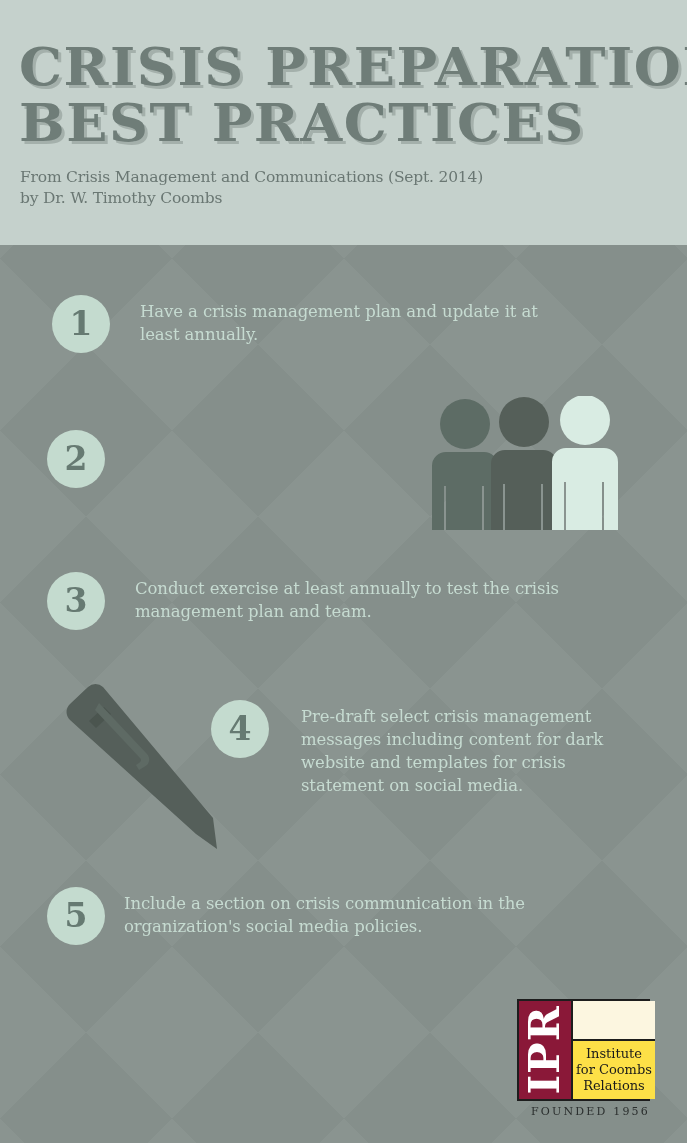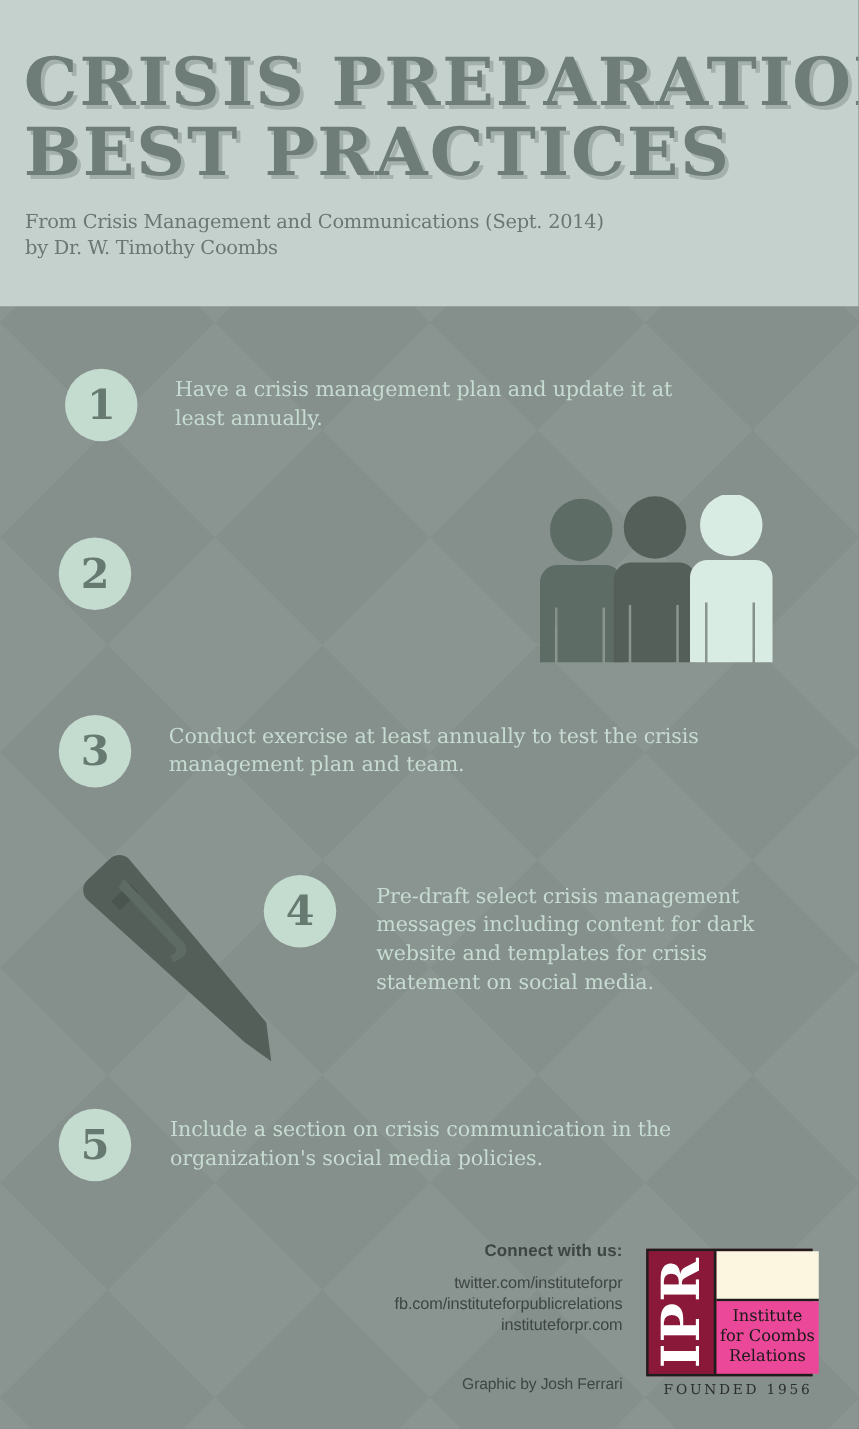--- a/index.html
+++ b/index.html
@@ -120,21 +120,21 @@
   #item-2 { left:47px;  top:430px; }
   #item-2 .item-text { margin-left:28px; width:260px; }
 
   #item-3 { left:47px;  top:572px; }
   #item-3 .item-text { margin-left:30px; width:480px; }
 
   #item-4 { left:211px; top:700px; }
   #item-4 .item-text { margin-left:32px; width:350px; }
 
   #item-5 { left:47px;  top:887px; }
-  #item-5 .item-text { margin-left:31px; width:460px; }
+  #item-5 .item-text { margin-left:19px; width:460px; }
 
   
   #people {
     position:absolute;
     left:418px;
     top:396px;
     width:215px;
     height:134px;
     z-index:10;
   }
@@ -234,21 +234,21 @@
   }
 
   #logo-cream {
     flex:0 0 40px;
     background:#fcf6e0;
     border-bottom:2px solid #1d1d1d;
   }
 
   #logo-gold {
     flex:1 1 auto;
-    background:#ec4899;
+    background:#fde047;
     display:flex;
     flex-direction:column;
     justify-content:center;
     align-items:center;
     padding:0 3px;
   }
 
   .logo-gold-line {
     font-family:"DejaVu Serif", serif;
     font-size:13px;
@@ -339,31 +339,20 @@
   <div class="item" id="item-4">
     <div class="badge">4</div>
     <div class="item-text">Pre-draft select crisis management messages including content for dark website and templates for crisis statement on social media.</div>
   </div>
 
   <div class="item" id="item-5">
     <div class="badge">5</div>
     <div class="item-text">Include a section on crisis communication in the organization's social media policies.</div>
   </div>
 
-  <div id="footer">
-
-    <div id="connect-block">
-      <div id="connect-title">Connect with us:</div>
-      <div class="connect-line">twitter.com/instituteforpr</div>
-      <div class="connect-line">fb.com/instituteforpublicrelations</div>
-      <div class="connect-line">instituteforpr.com</div>
-    </div>
-
-    <div id="credit">Graphic by Josh Ferrari</div>
-  </div>
 
   <div id="logo">
     <div id="logo-left">
       <div id="logo-ipr">IPR</div>
     </div>
     <div id="logo-right">
       <div id="logo-cream"></div>
       <div id="logo-gold">
         <div class="logo-gold-line">Institute</div>
         <div class="logo-gold-line">for Coombs</div>

